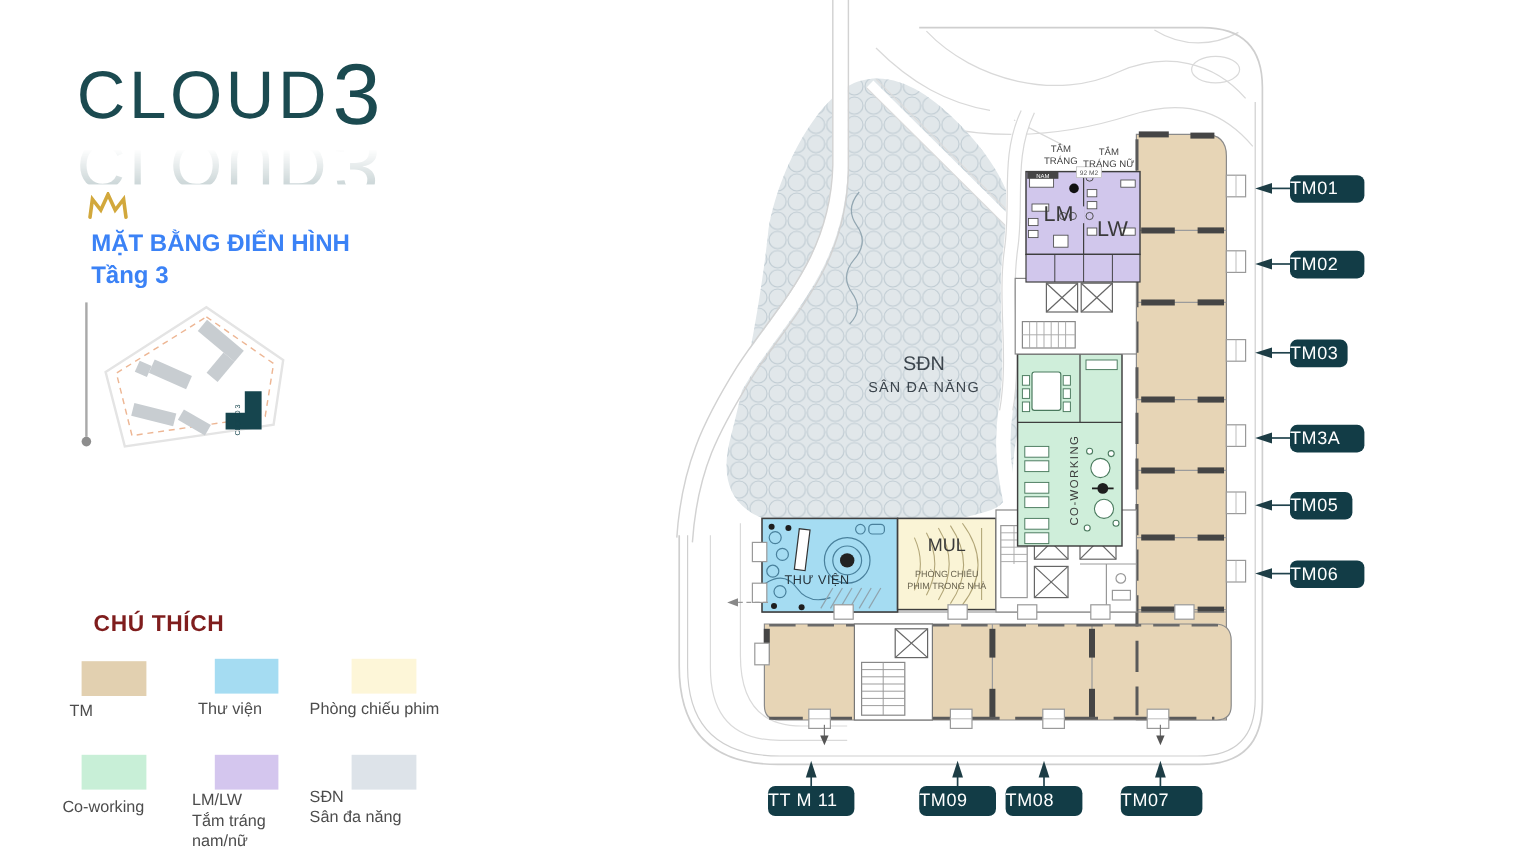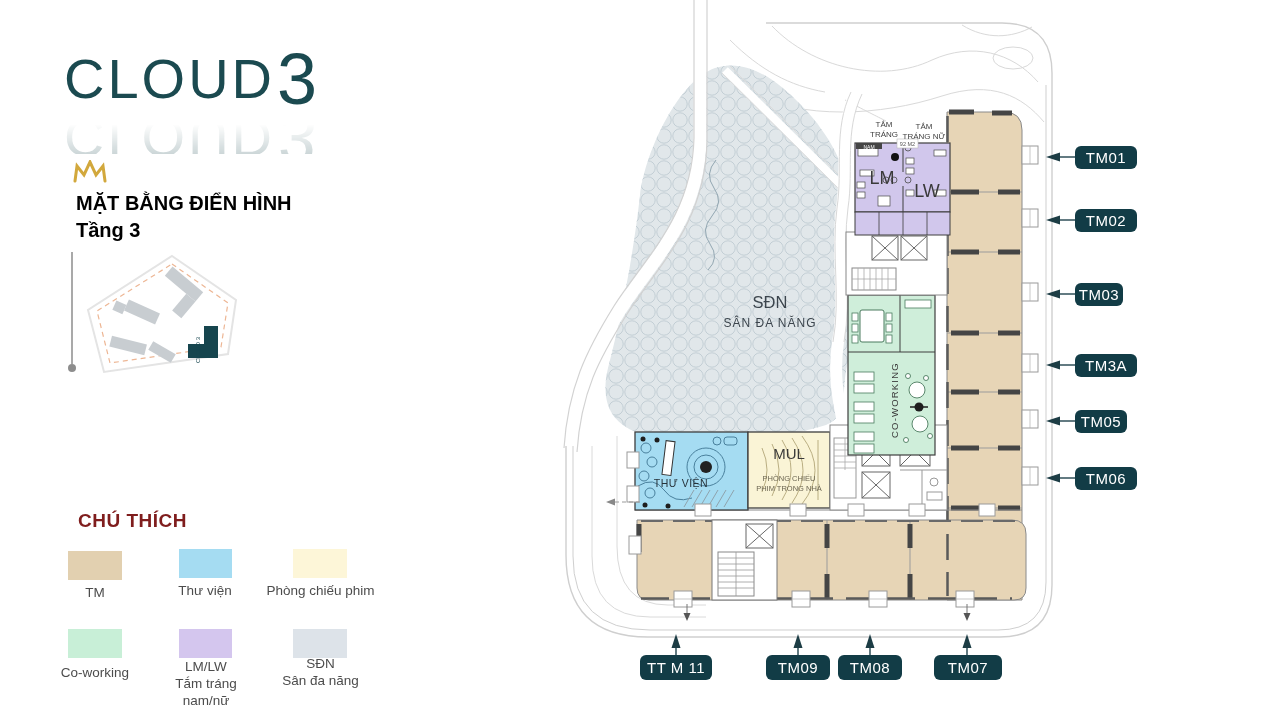--- a/index.html
+++ b/index.html
@@ -8,37 +8,37 @@
 
   
   .logo-wrap{left:64px;top:50px;width:300px;}
   .logo-line{display:flex;align-items:flex-end;color:#1b4a50;}
   .logo-word{font-size:56px;font-weight:500;letter-spacing:3px;line-height:58px;}
   .logo-num{font-size:72px;font-weight:400;line-height:58px;margin-left:2px;}
   .logo-reflect{transform:scaleY(-1);opacity:.28;height:46px;overflow:hidden;
     -webkit-mask-image:linear-gradient(to bottom,rgba(0,0,0,.8),transparent 65%);
     mask-image:linear-gradient(to bottom,rgba(0,0,0,.8),transparent 65%);}
   .crown{left:70px;top:160px;}
-  .heading{left:76px;top:190px;color:#000000;font-size:20px;font-weight:700;line-height:27px;}
+  .heading{left:76px;top:190px;color:#3b82f6;font-size:20px;font-weight:700;line-height:27px;}
   .connector{left:71px;top:252px;width:2px;height:112px;background:#a9a9a9;}
   .connector-dot{left:68px;top:364px;width:8px;height:8px;border-radius:50%;background:#8d8d8d;}
 
   
   .legend-title{left:78px;top:510px;font-size:19px;font-weight:700;color:#7f1d1d;letter-spacing:.5px;}
   .sw{height:29px;border:0;}
   .sw-tm{background:#e2d0b0;}
   .sw-lib{background:#a5dcf2;}
   .sw-cin{background:#fdf6d8;}
   .sw-cow{background:#c8efd7;}
   .sw-lmlw{background:#d4c6ee;}
   .sw-sdn{background:#dde3e9;}
-  .lg-label{font-size:13.5px;color:#4c4c4c;text-align:center;line-height:17px;}
+  .lg-label{font-size:13.5px;color:#4c4c4c;line-height:17px;}
 
   
-  .badge{background:#123c46;color:#fff;border-radius:6px;text-align:center;
+  .badge{background:#123c46;color:#fff;border-radius:6px;text-align:left;
          font-size:15px;line-height:23px;height:23px;letter-spacing:.5px;}
   .badge-b{line-height:25px;height:25px;}
 
   svg text{font-family:"Liberation Sans",sans-serif;}
 </style>
 </head>
 <body>
 
 <div class="abs logo-wrap">
   <div class="logo-line">

